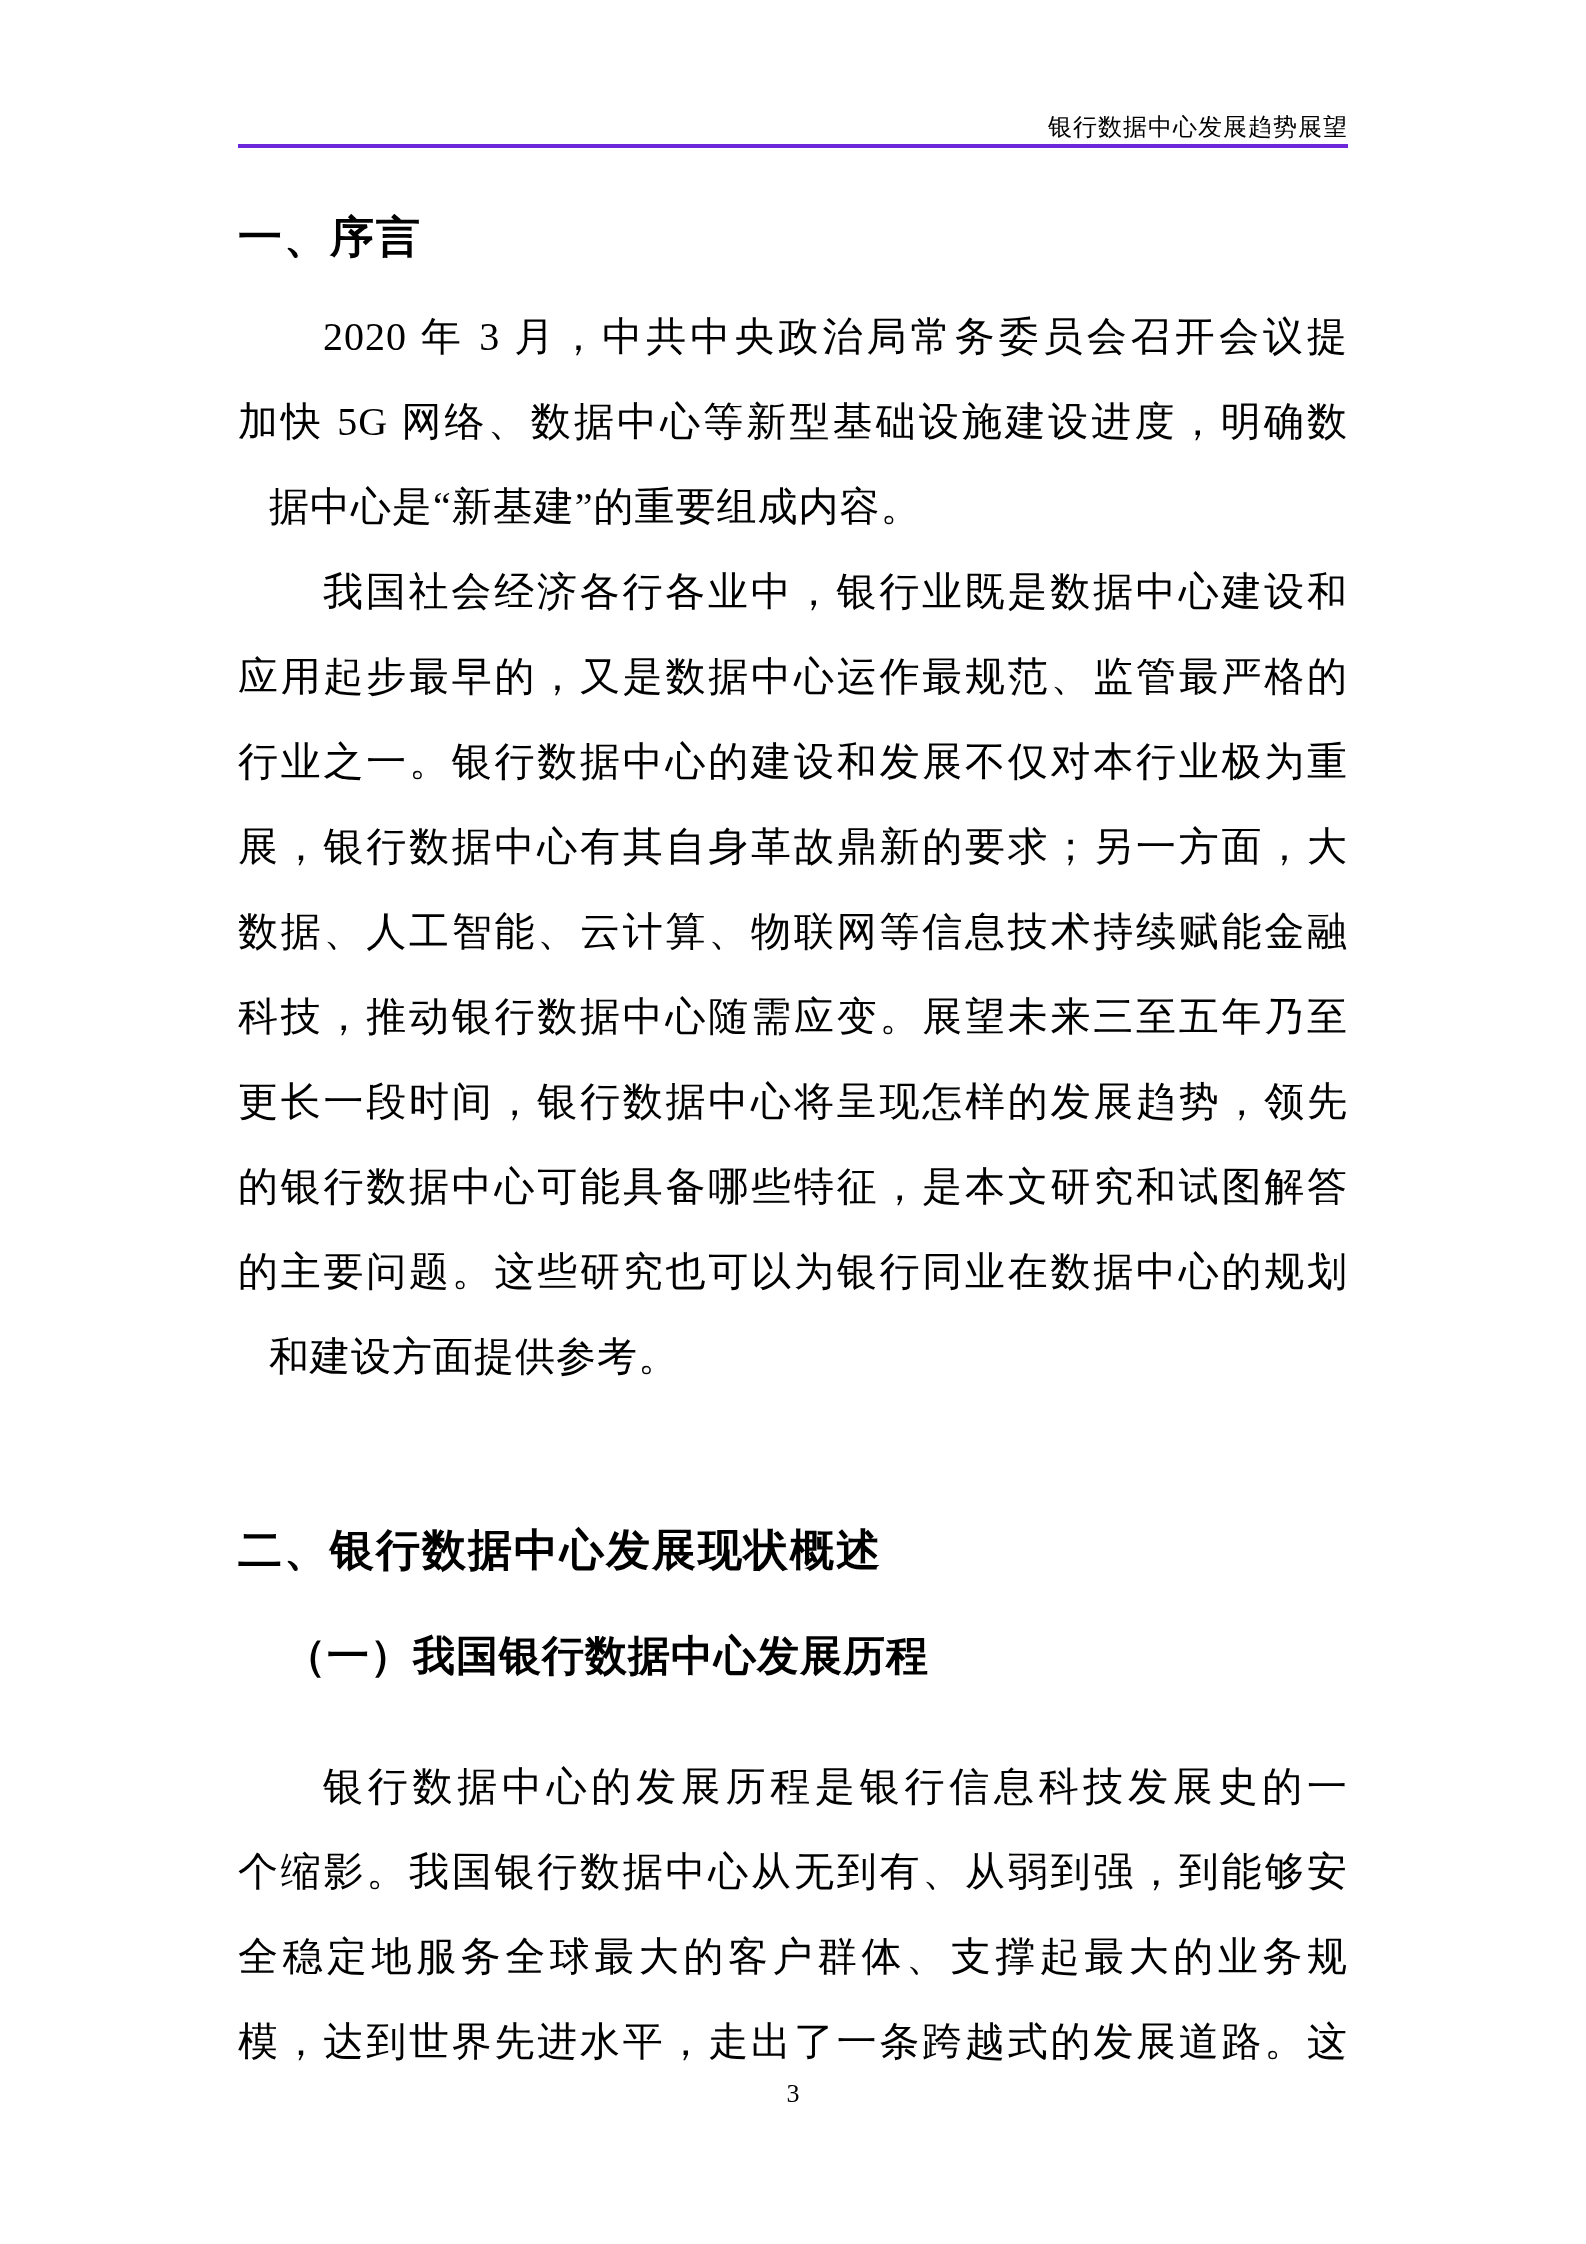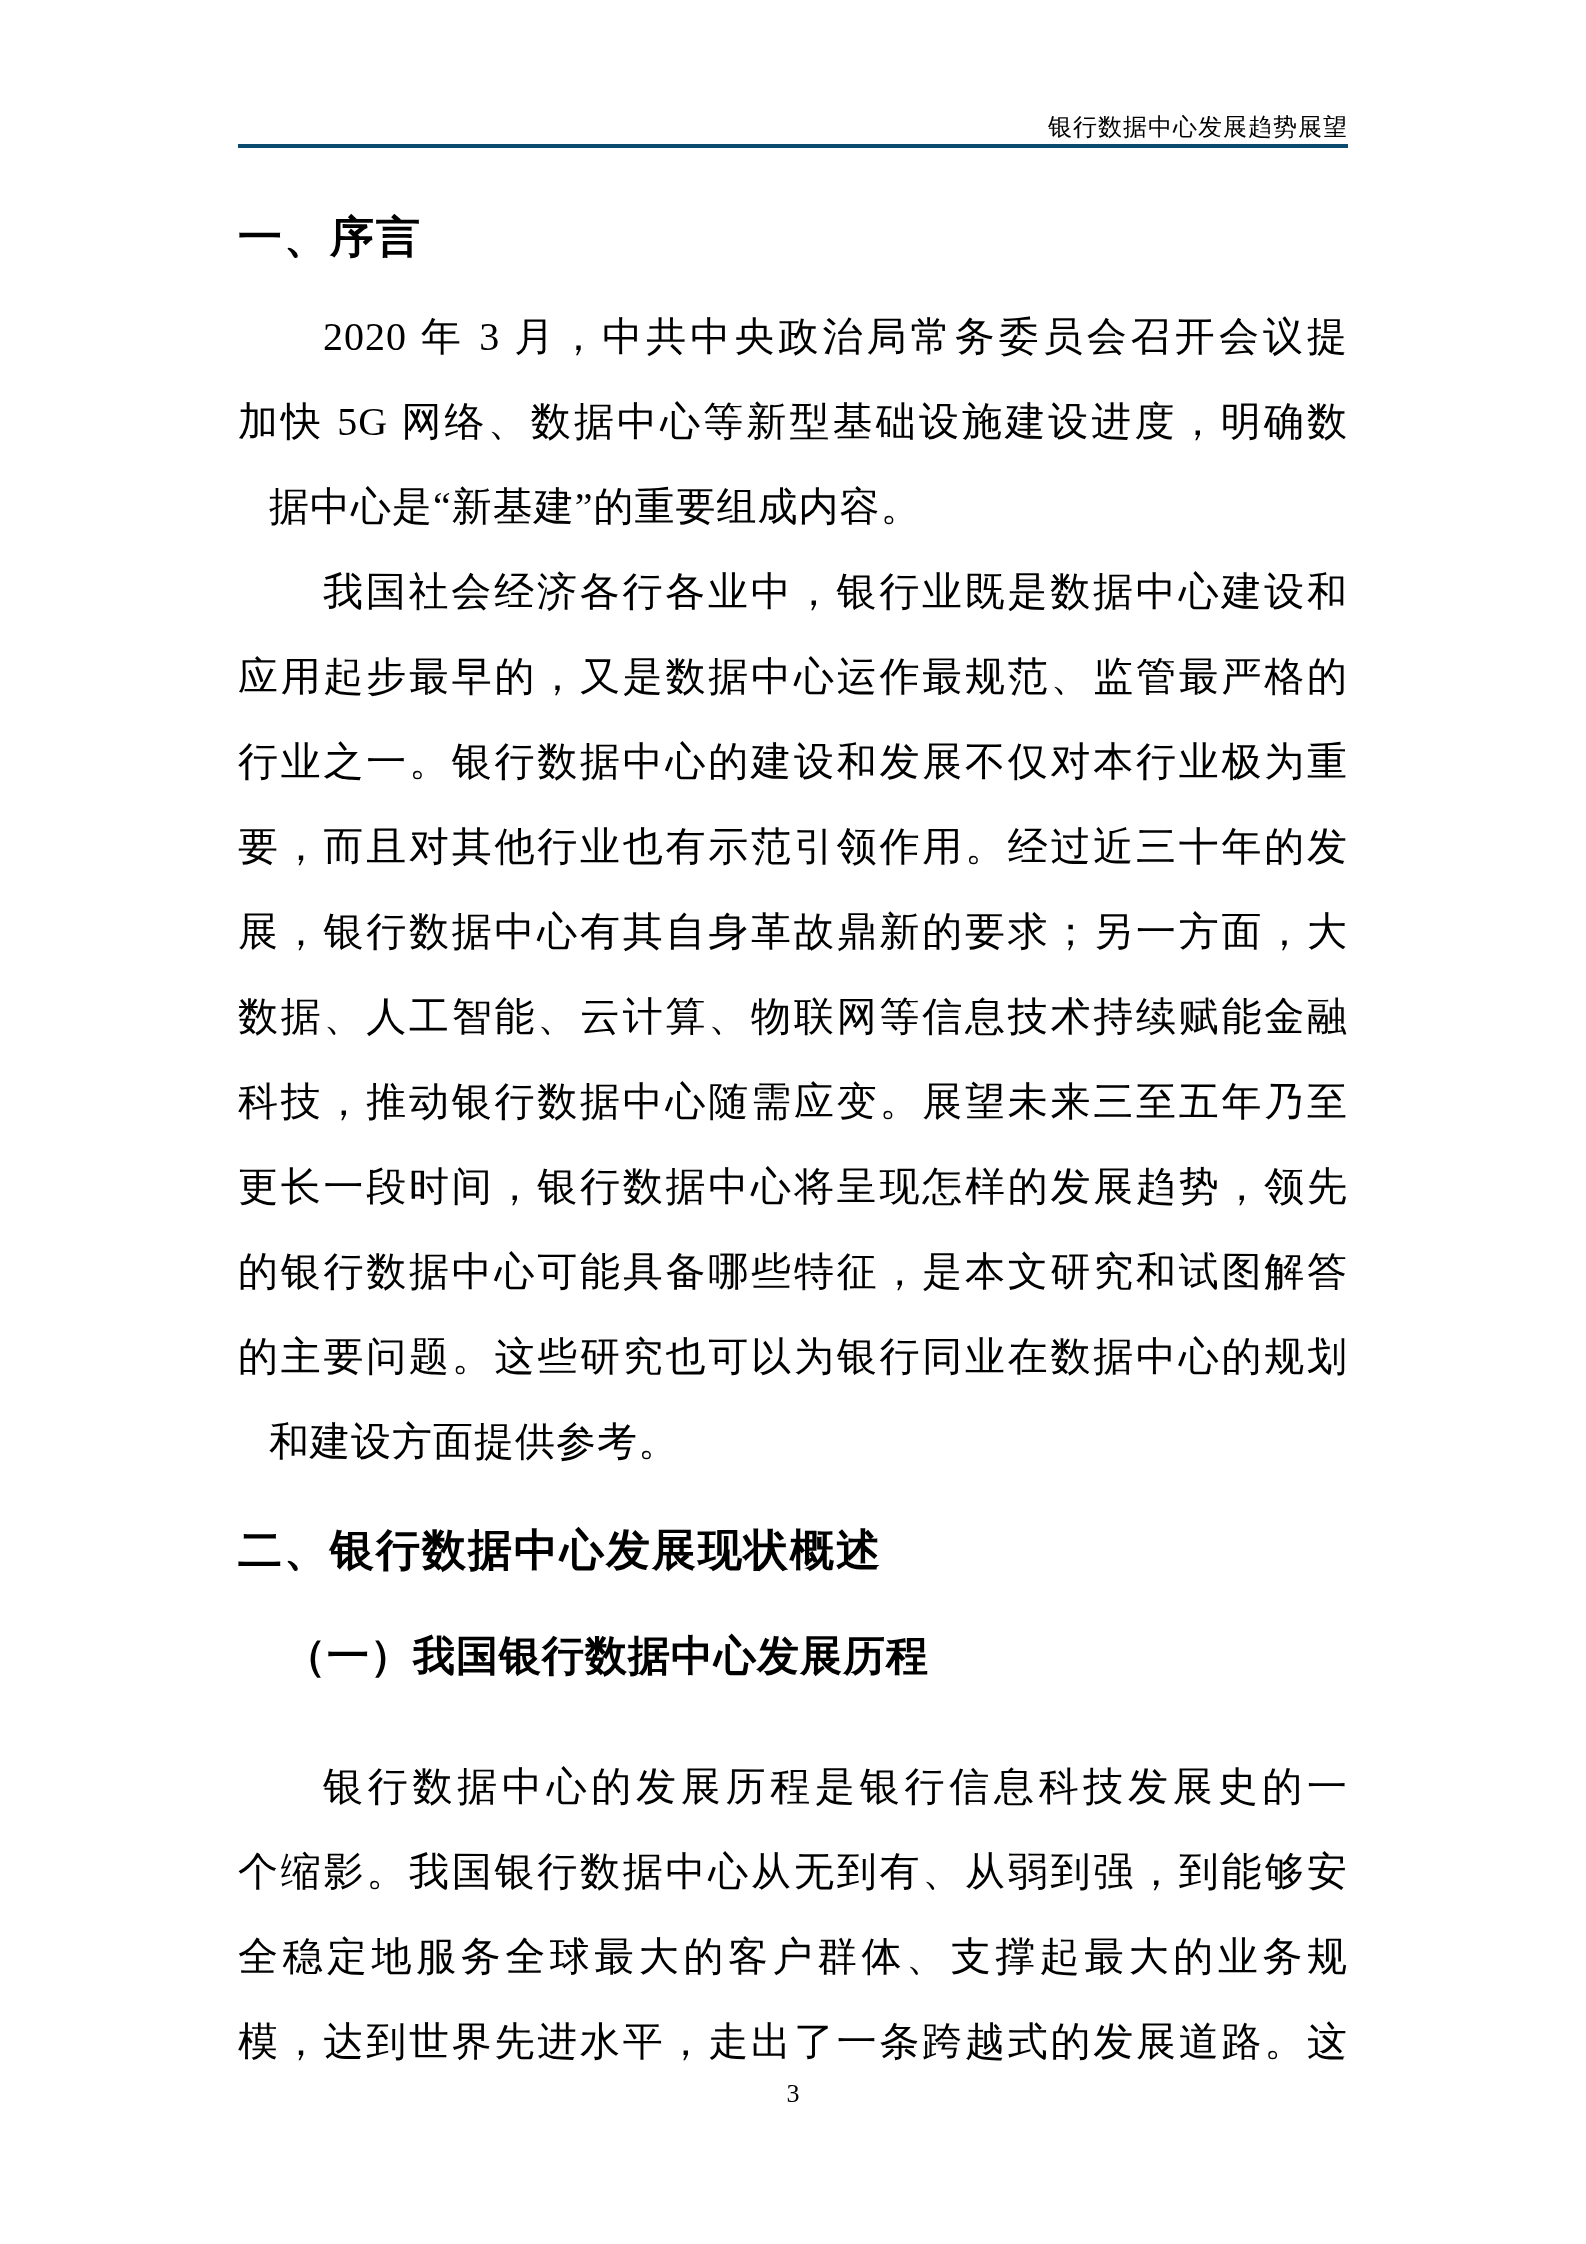--- a/index.html
+++ b/index.html
@@ -20,21 +20,21 @@
   .doc-header {
     position: absolute;
     top: 112px;
     left: 238px;
     width: 1110px;
     text-align: right;
     font-size: 24px;
     line-height: 30px;
     letter-spacing: 1px;
     padding-bottom: 2px;
-    border-bottom: 4px solid #0c4a6e;
+    border-bottom: 4px solid #6d28d9;
   }
   
   .h-main {
     position: absolute;
     left: 238px;
     width: 1110px;
     font-family: "Liberation Sans", sans-serif;
     font-weight: bold;
     font-size: 44px;
     line-height: 60px;
@@ -102,21 +102,20 @@
   <div class="para p1-pos">
     <div class="line line--indent">2020 年 3 月，中共中央政治局常务委员会召开会议提出，</div>
     <div class="line">加快 5G 网络、数据中心等新型基础设施建设进度，明确数</div>
     <div class="line line--end">据中心是“新基建”的重要组成内容。</div>
   </div>
 
   <div class="para p2-pos">
     <div class="line line--indent">我国社会经济各行各业中，银行业既是数据中心建设和</div>
     <div class="line">应用起步最早的，又是数据中心运作最规范、监管最严格的</div>
     <div class="line">行业之一。银行数据中心的建设和发展不仅对本行业极为重</div>
-    <div class="line">要，而且对其他行业也有示范引领作用。经过近三十年的发</div>
     <div class="line">展，银行数据中心有其自身革故鼎新的要求；另一方面，大</div>
     <div class="line">数据、人工智能、云计算、物联网等信息技术持续赋能金融</div>
     <div class="line">科技，推动银行数据中心随需应变。展望未来三至五年乃至</div>
     <div class="line">更长一段时间，银行数据中心将呈现怎样的发展趋势，领先</div>
     <div class="line">的银行数据中心可能具备哪些特征，是本文研究和试图解答</div>
     <div class="line">的主要问题。这些研究也可以为银行同业在数据中心的规划</div>
     <div class="line line--end">和建设方面提供参考。</div>
   </div>
 
   <div class="h-main h2-pos">二、银行数据中心发展现状概述</div>

